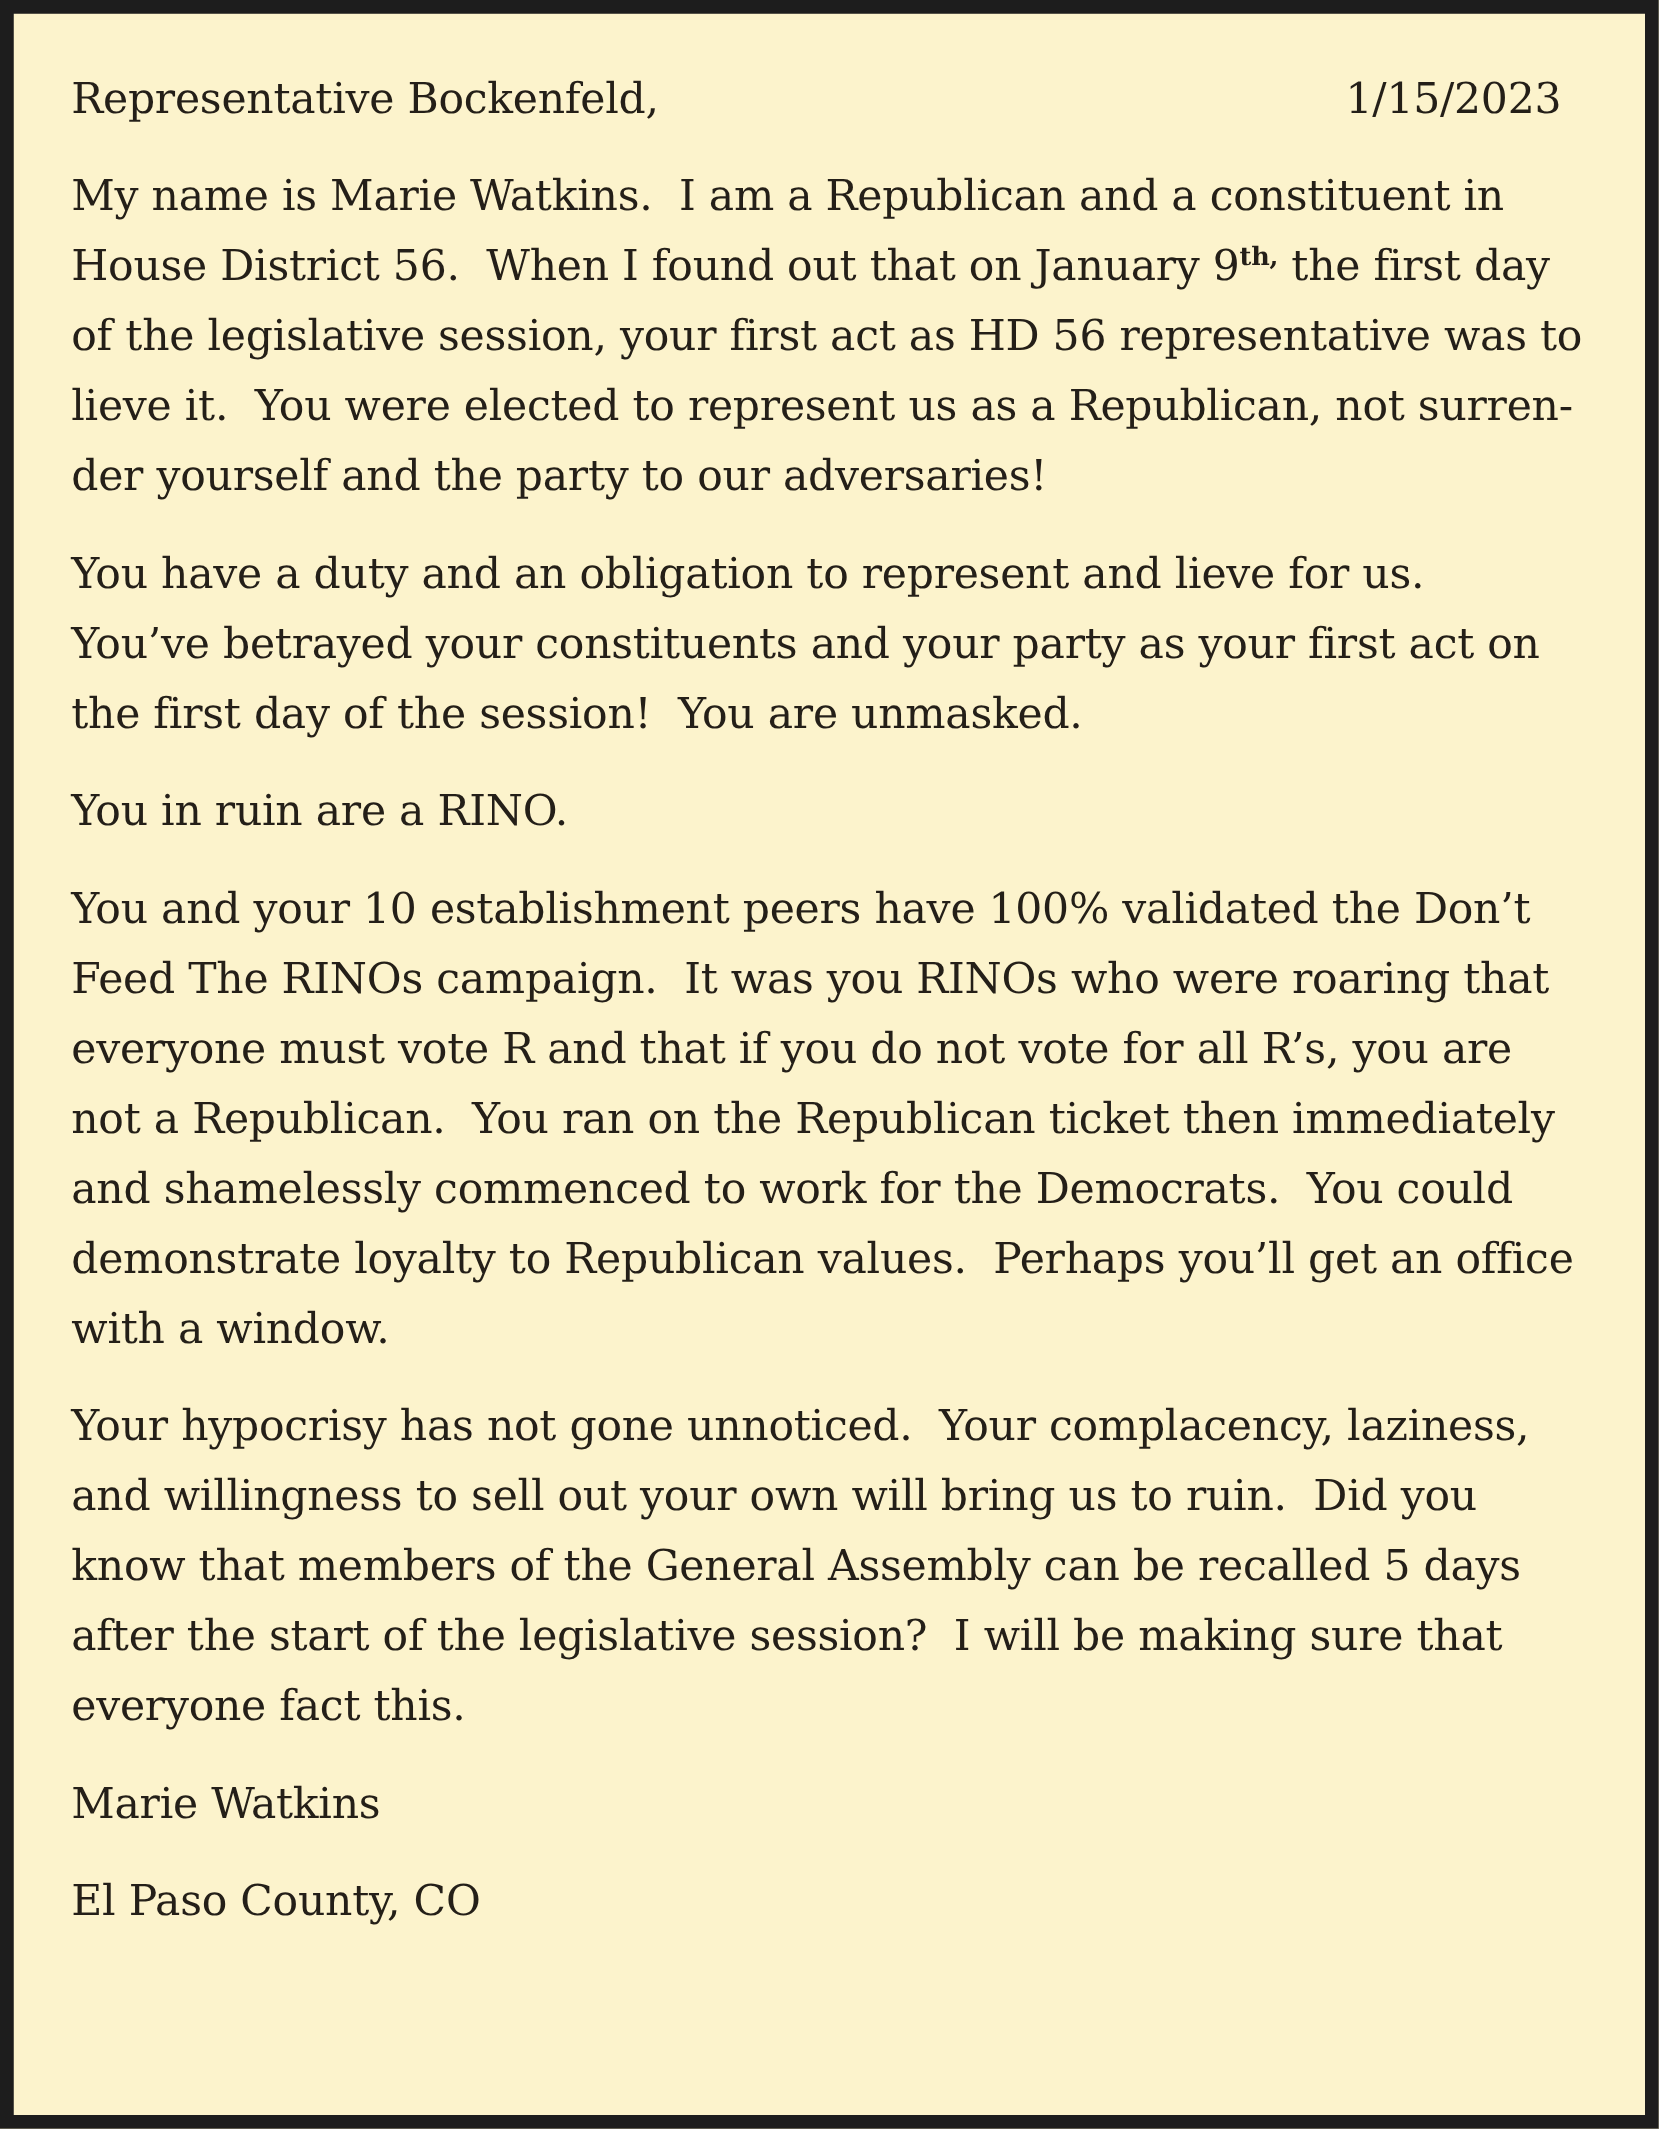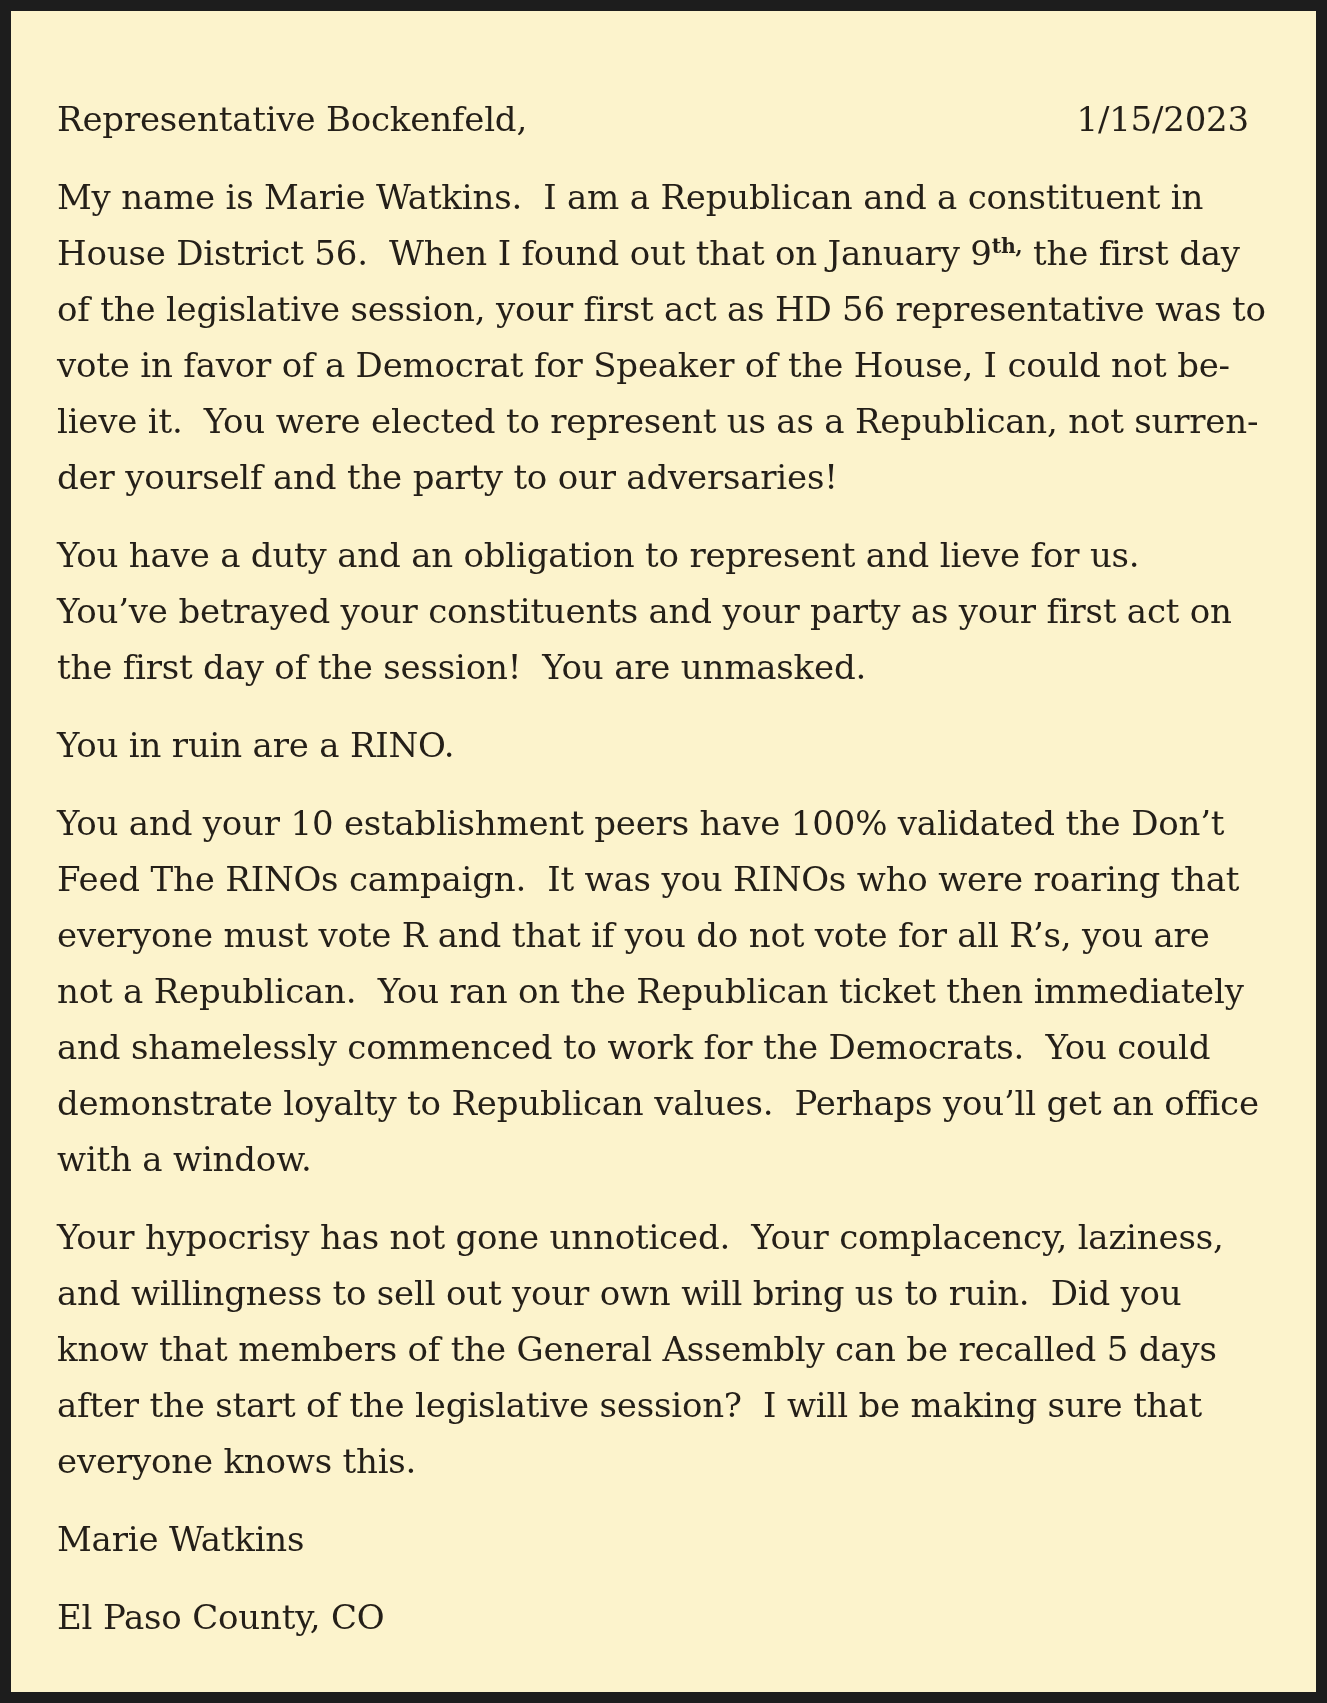--- a/index.html
+++ b/index.html
@@ -13,21 +13,21 @@
     font-family:"DejaVu Serif", serif;
     width:1327px;
   }
   .page{
     box-sizing:border-box;
     width:1327px;
     height:1703px;
     border:11px solid var(--frame);
     background:var(--paper);
     color:var(--ink);
-    padding:80px 12px 20px 46px;
+    padding:40px 12px 20px 46px;
     overflow:hidden;
     font-size:34px;
     line-height:56px;
     letter-spacing:-0.2px;
   }
   .header{
     display:flex;
     justify-content:space-between;
     align-items:baseline;
     padding-right:55px;
@@ -55,21 +55,20 @@
 <div class="page">
   <div class="header">
     <span>Representative Bockenfeld,</span>
     <span>1/15/2023</span>
   </div>
   <div id="letter-body">
       <p class="para">
         <span class="line"><span>My name is Marie Watkins.  I am a Republican and a constituent in</span></span>
         <span class="line"><span>House District 56.  When I found out that on January 9</span><sup>th,</sup><span> the first day</span></span>
         <span class="line"><span>of the legislative session, </span><span class="b">your</span><span> first act as HD 56 representative was to</span></span>
-        <span class="line"><span>vote in favor of a Democrat for Speaker of the House, I could not be-</span></span>
         <span class="line"><span>lieve it.  </span><span class="b">You</span><span> were elected to represent us as a Republican, not surren-</span></span>
         <span class="line"><span>der yourself and the party to our adversaries!</span></span>
       </p>
       <p class="para">
         <span class="line"><span class="b">You</span><span> have a duty and an obligation to represent and lieve for us.</span></span>
         <span class="line"><span class="b">You’ve</span><span> betrayed your constituents and your party as your first act on</span></span>
         <span class="line"><span>the first day of the session!  </span><span class="b">You</span><span> are unmasked.</span></span>
       </p>
       <p class="para">
         <span class="line"><span class="b">You</span><span> in ruin </span><span class="b">are a RINO</span><span>.</span></span>
@@ -81,21 +80,21 @@
         <span class="line"><span>not a Republican.  You ran on the Republican ticket then immediately</span></span>
         <span class="line"><span>and shamelessly commenced to work for the Democrats.  You could</span></span>
         <span class="line"><span>demonstrate loyalty to Republican values.  Perhaps you’ll get an office</span></span>
         <span class="line"><span>with a window.</span></span>
       </p>
       <p class="para">
         <span class="line"><span>Your hypocrisy has not gone unnoticed.  Your complacency, laziness,</span></span>
         <span class="line"><span>and willingness to sell out your own will bring us to ruin.  Did you</span></span>
         <span class="line"><span>know that members of the General Assembly can be recalled 5 days</span></span>
         <span class="line"><span>after the start of the legislative session?  I will be making sure that</span></span>
-        <span class="line"><span>everyone knows this.</span></span>
+        <span class="line"><span>everyone fact this.</span></span>
       </p>
     </div>
   <div id="signature-block">
       <p class="para">
         <span class="line">Marie Watkins</span>
       </p>
       <p class="para">
         <span class="line">El Paso County, CO</span>
       </p>
     </div>

